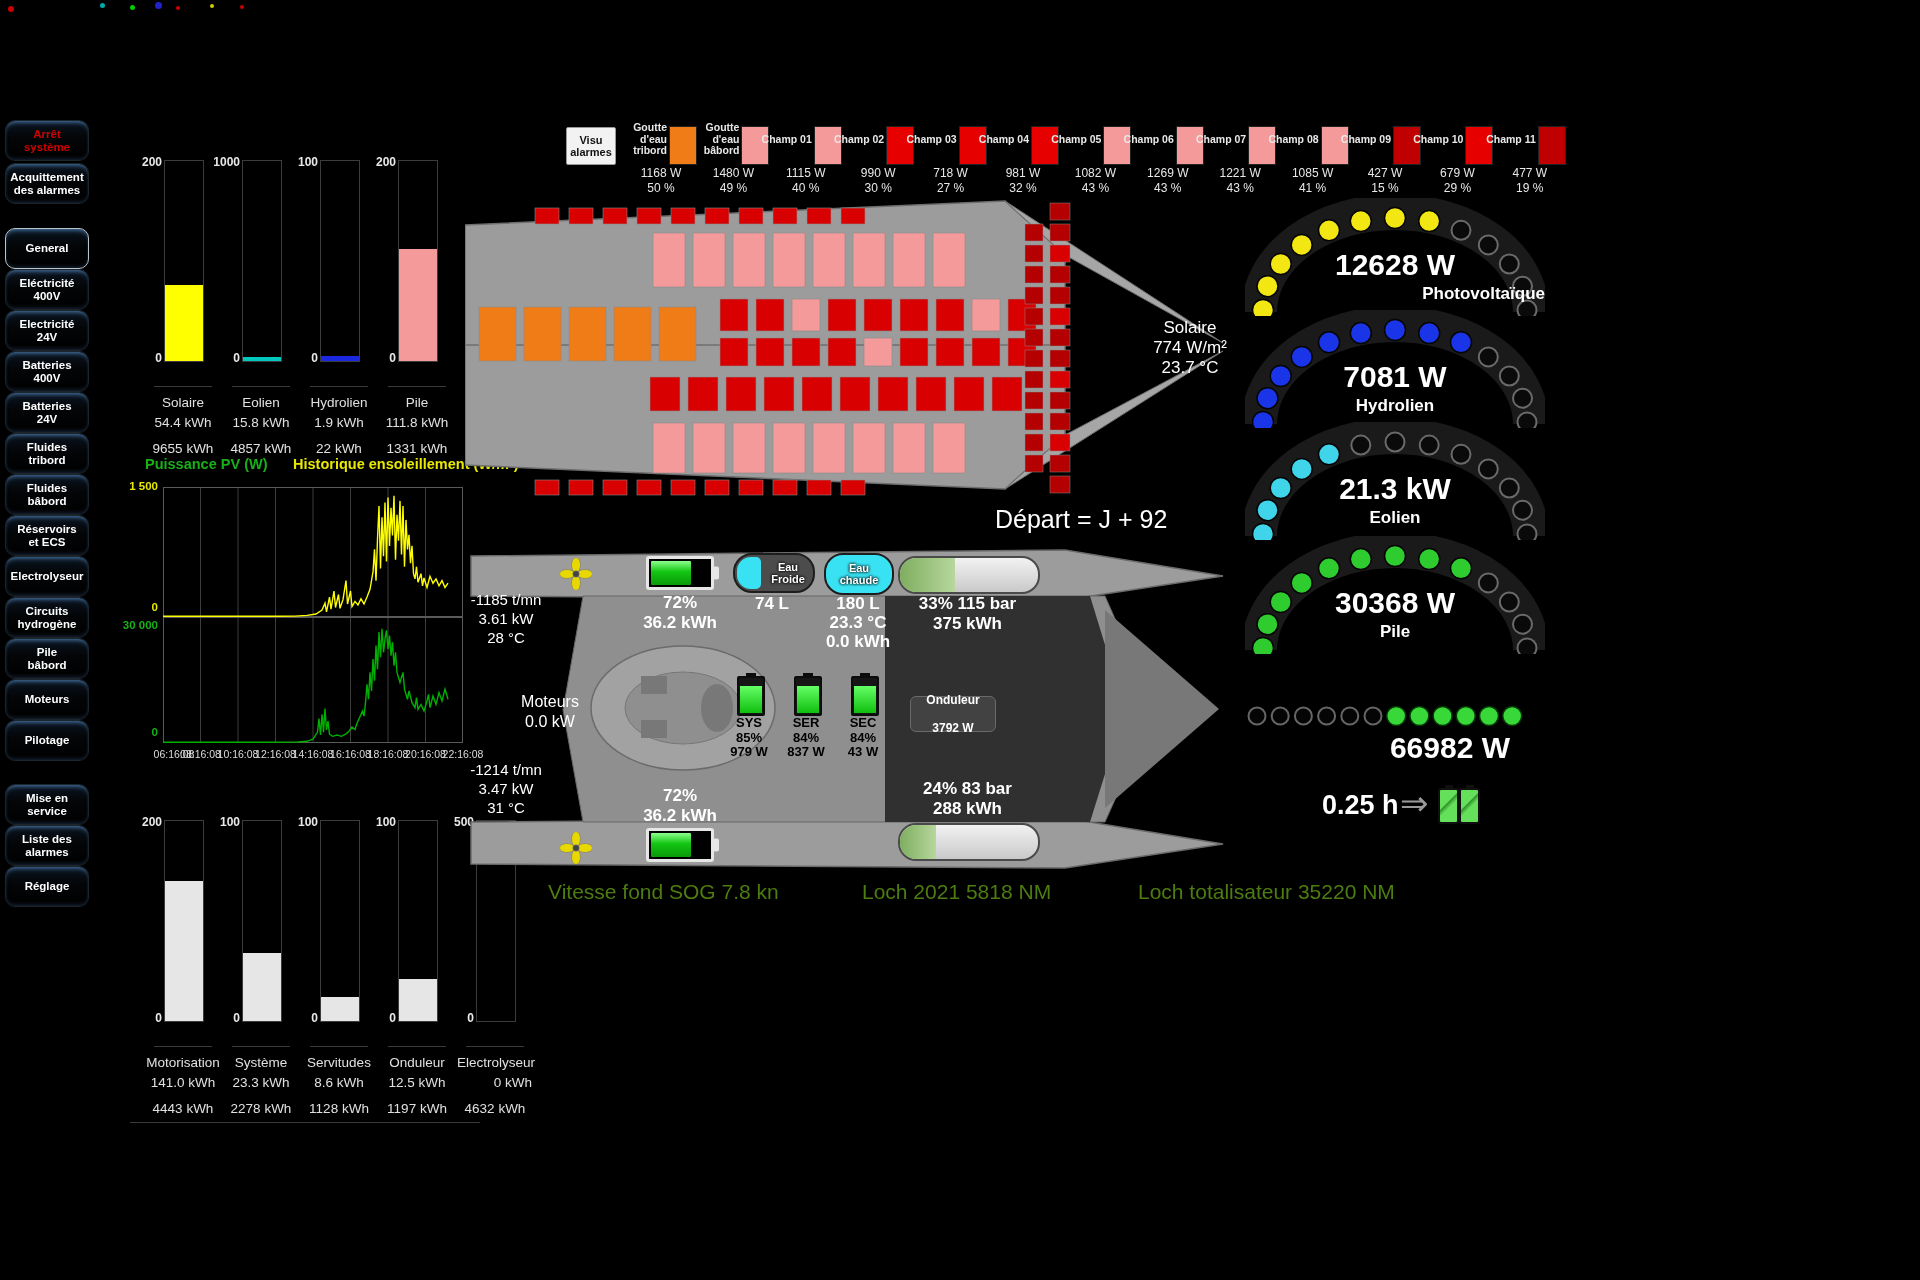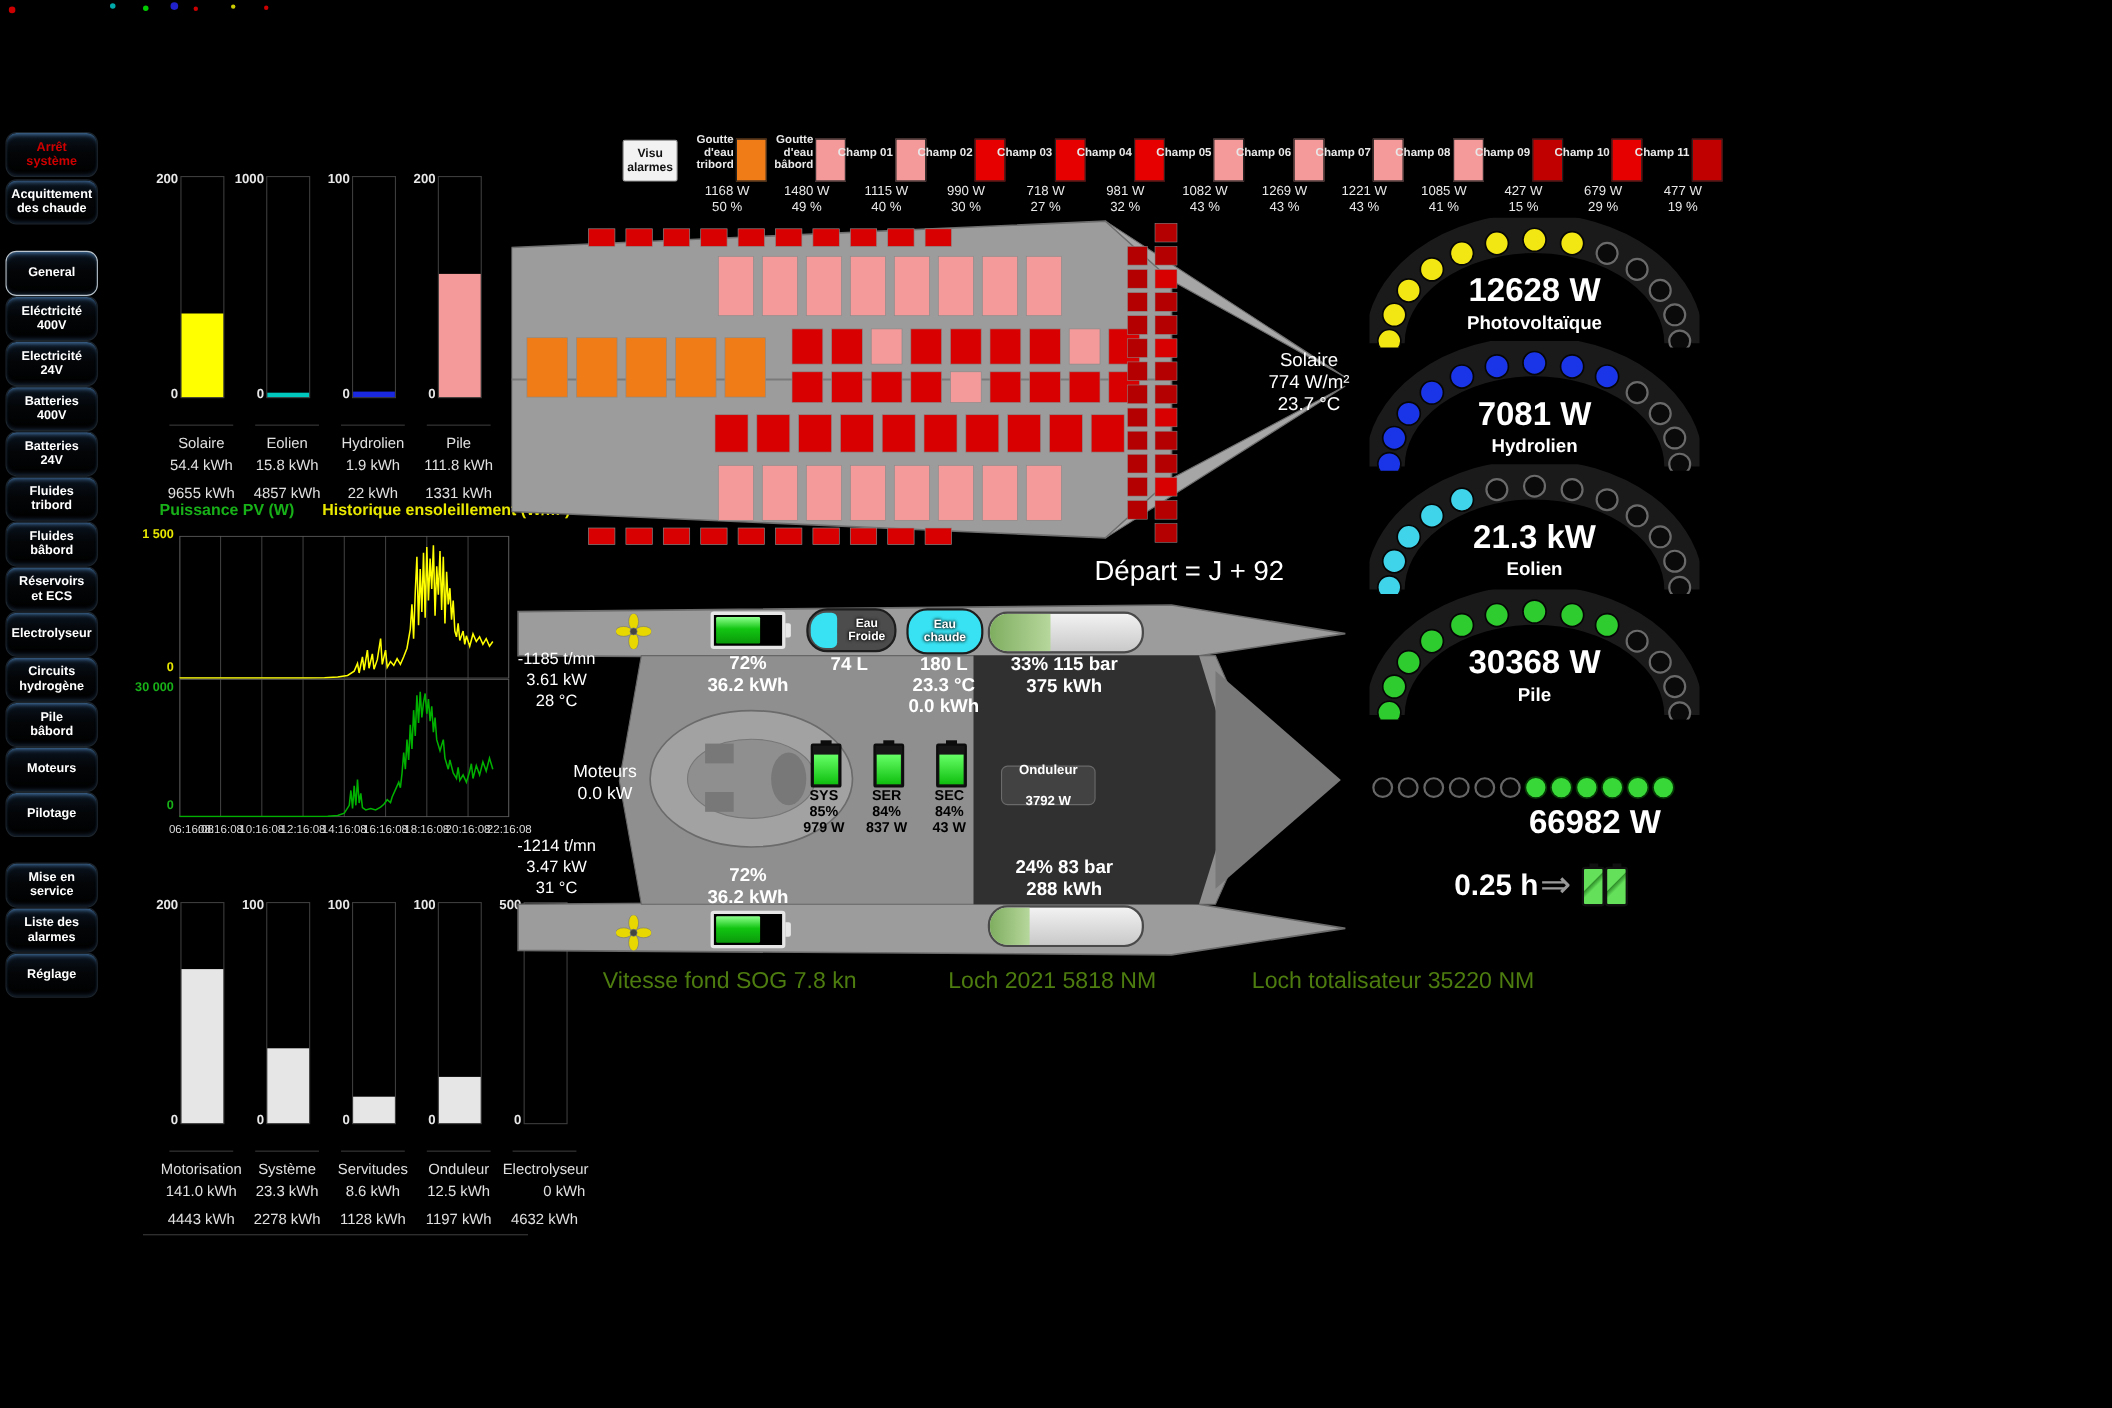--- a/index.html
+++ b/index.html
@@ -83,21 +83,21 @@
       <div class="dot-art" style="left: 155px; top: 2px; width: 7px; height: 7px; background: rgb(34, 34, 204);"></div>
       <div class="dot-art" style="left: 176px; top: 6px; width: 4px; height: 4px; background: rgb(204, 0, 0);"></div>
       <div class="dot-art" style="left: 210px; top: 4px; width: 4px; height: 4px; background: rgb(204, 204, 0);"></div>
       <div class="dot-art" style="left: 240px; top: 5px; width: 4px; height: 4px; background: rgb(204, 0, 0);"></div>
     </div>
 
   <div id="sidebar">
       <div class="side-btn red" style="top: 120px;">Arrêt
 système</div>
       <div class="side-btn" style="top: 163px;">Acquittement
-des chaude</div>
+des alarmes</div>
       <div class="side-btn active" style="top: 228px;">General</div>
       <div class="side-btn" style="top: 269px;">Eléctricité
 400V</div>
       <div class="side-btn" style="top: 310px;">Electricité
 24V</div>
       <div class="side-btn" style="top: 351px;">Batteries
 400V</div>
       <div class="side-btn" style="top: 392px;">Batteries
 24V</div>
       <div class="side-btn" style="top: 433px;">Fluides
@@ -587,21 +587,21 @@
         <circle cx="115.8" cy="23.1" r="10.5" fill="#f2e613" stroke="#050505" stroke-width="1.5"></circle>
         <circle cx="150.0" cy="20.0" r="10.5" fill="#f2e613" stroke="#050505" stroke-width="1.5"></circle>
         <circle cx="184.2" cy="23.1" r="10.5" fill="#f2e613" stroke="#050505" stroke-width="1.5"></circle>
         <circle cx="216.0" cy="32.3" r="9.5" fill="#0a0a0a" stroke="#6a6a6a" stroke-width="2"></circle>
         <circle cx="243.3" cy="46.9" r="9.5" fill="#0a0a0a" stroke="#6a6a6a" stroke-width="2"></circle>
         <circle cx="264.3" cy="66.0" r="9.5" fill="#0a0a0a" stroke="#6a6a6a" stroke-width="2"></circle>
         <circle cx="277.5" cy="88.2" r="9.5" fill="#0a0a0a" stroke="#6a6a6a" stroke-width="2"></circle>
         <circle cx="282.0" cy="112.0" r="9.5" fill="#0a0a0a" stroke="#6a6a6a" stroke-width="2"></circle>
       </svg>
       <div class="gauge-value" style="left: 1245px; top: 248px;">12628 W</div>
-      <div class="gauge-label" style="left: 1245px; top: 284px;">Photovoltaïque</div>
+      <div class="gauge-label" style="left: 1245px; top: 284px; text-align: right;">Photovoltaïque</div>
       <svg width="300" height="118" style="position: absolute; left: 1245px; top: 310px;">
         <path d="M14,114 A136,100 0 0 1 286,114" stroke="#1a1a1a" stroke-width="36" fill="none"></path>
         <circle cx="18.0" cy="112.0" r="10.5" fill="#1a35e8" stroke="#050505" stroke-width="1.5"></circle>
         <circle cx="22.5" cy="88.2" r="10.5" fill="#1a35e8" stroke="#050505" stroke-width="1.5"></circle>
         <circle cx="35.7" cy="66.0" r="10.5" fill="#1a35e8" stroke="#050505" stroke-width="1.5"></circle>
         <circle cx="56.7" cy="46.9" r="10.5" fill="#1a35e8" stroke="#050505" stroke-width="1.5"></circle>
         <circle cx="84.0" cy="32.3" r="10.5" fill="#1a35e8" stroke="#050505" stroke-width="1.5"></circle>
         <circle cx="115.8" cy="23.1" r="10.5" fill="#1a35e8" stroke="#050505" stroke-width="1.5"></circle>
         <circle cx="150.0" cy="20.0" r="10.5" fill="#1a35e8" stroke="#050505" stroke-width="1.5"></circle>
         <circle cx="184.2" cy="23.1" r="10.5" fill="#1a35e8" stroke="#050505" stroke-width="1.5"></circle>

